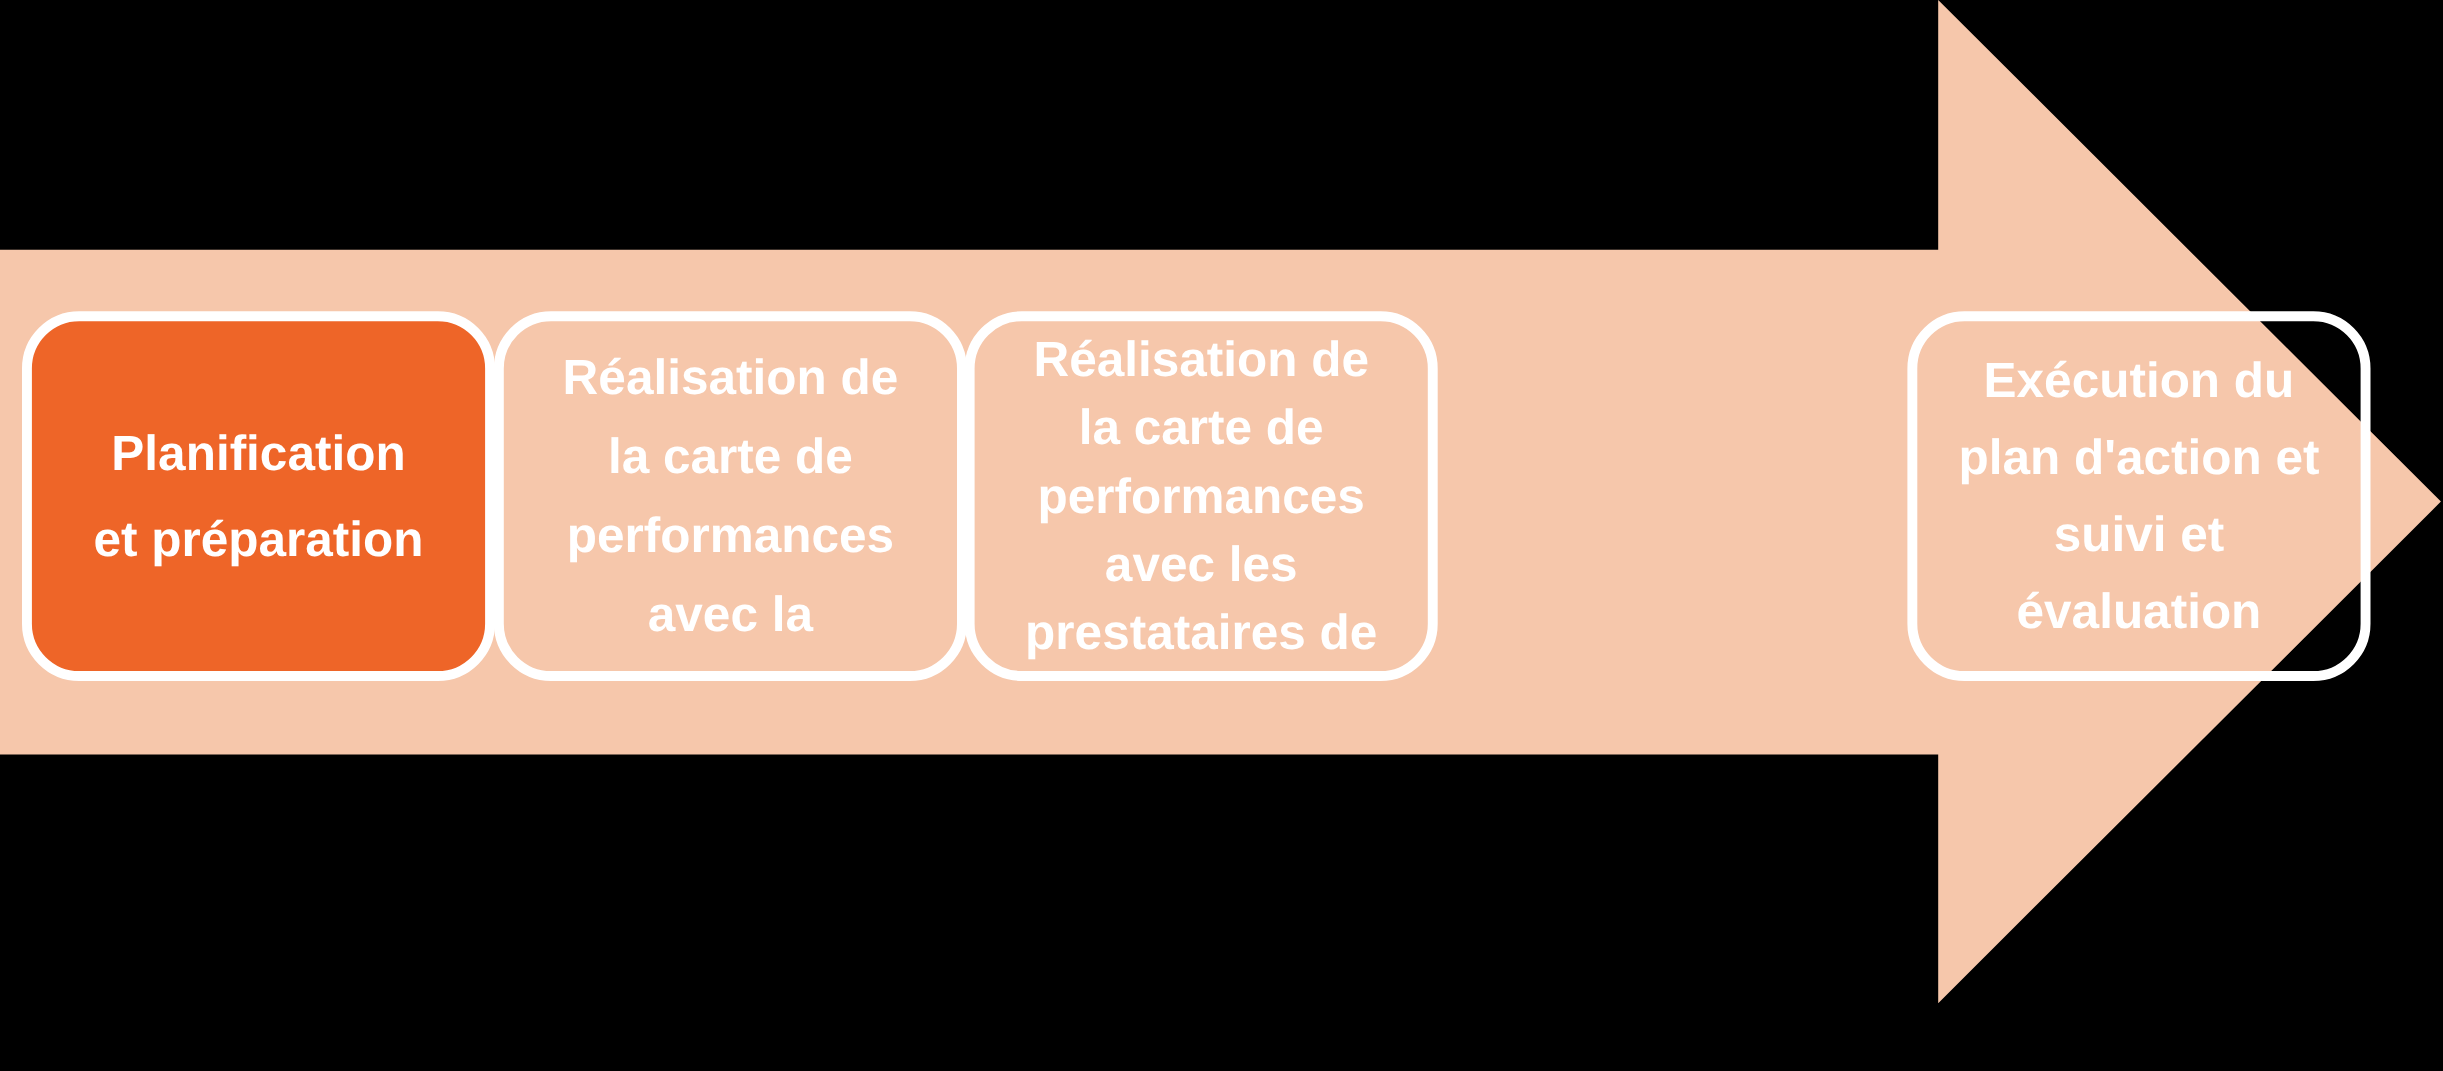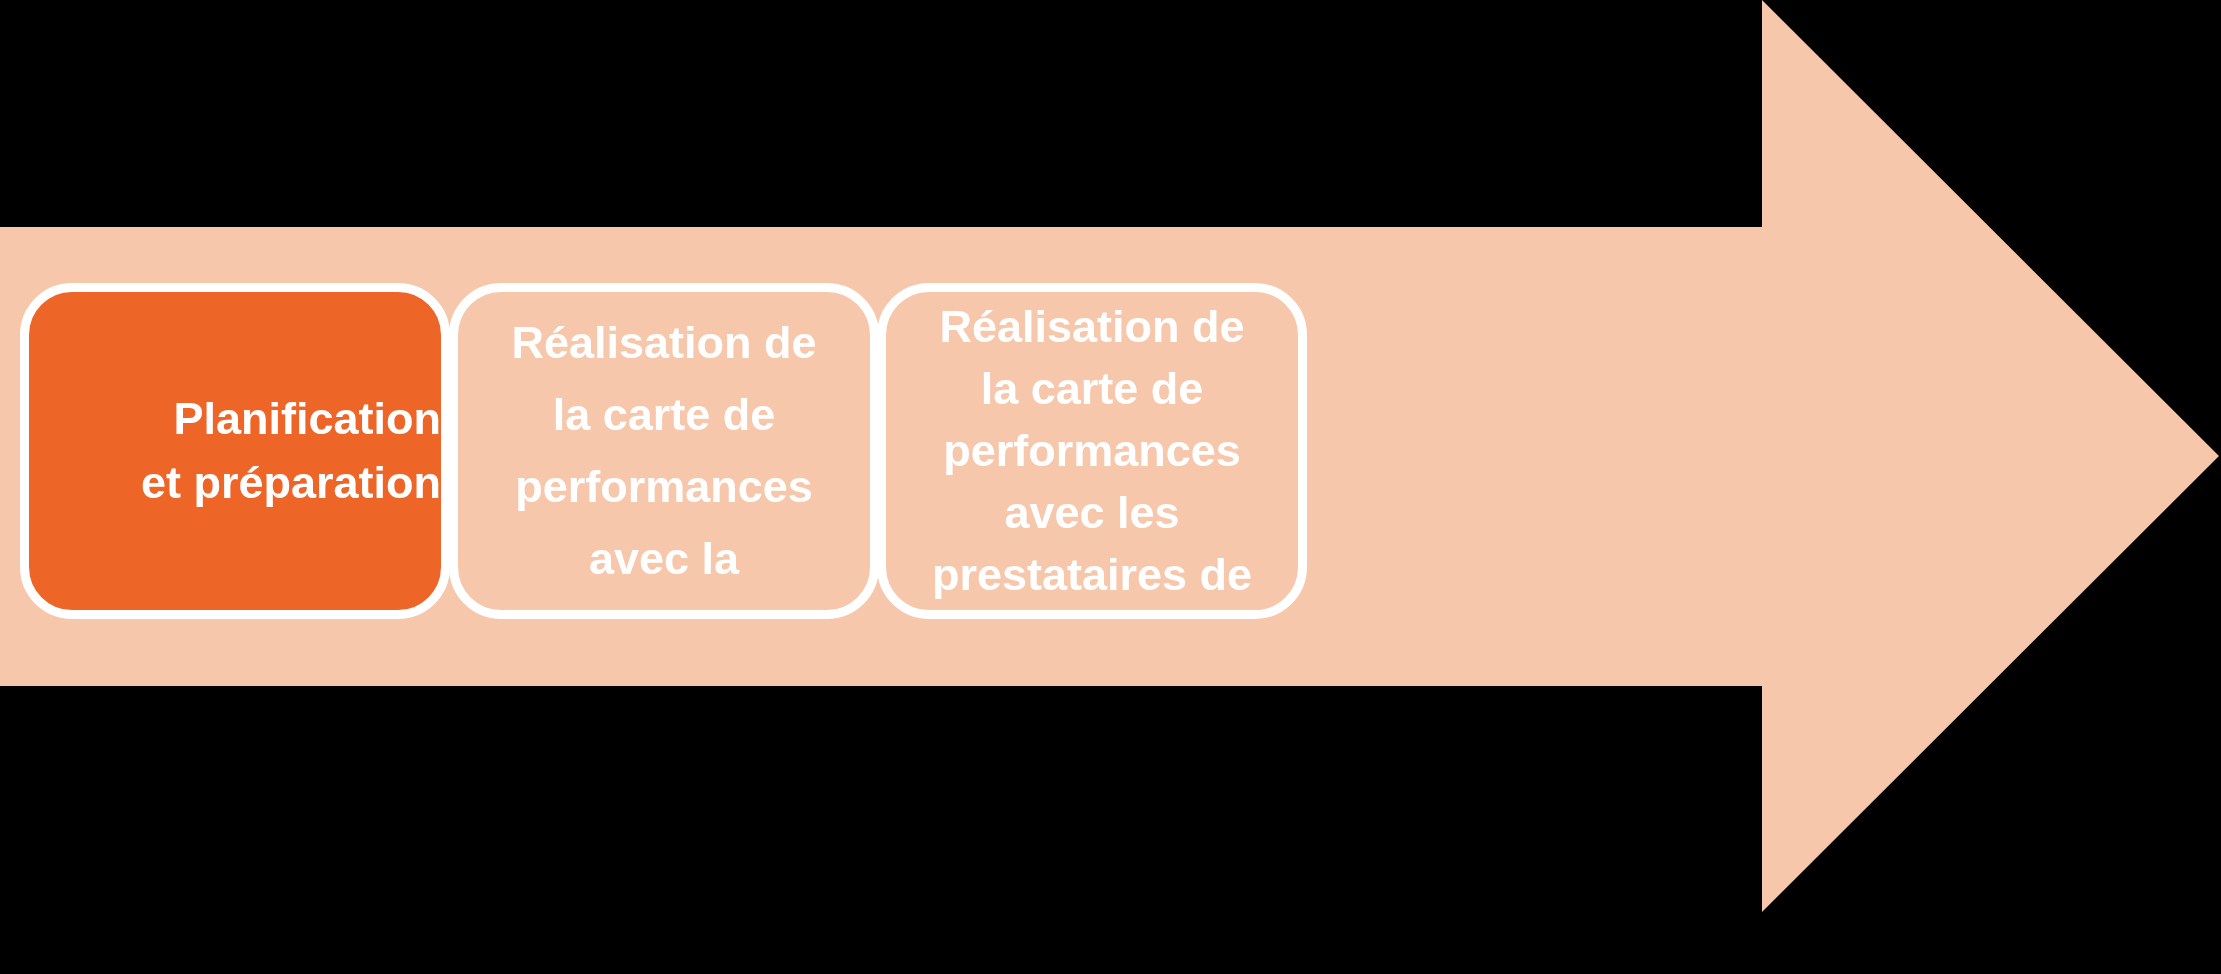--- a/index.html
+++ b/index.html
@@ -49,21 +49,21 @@
     color: var(--text, #FFFFFF);
     font-size: 45px;
     font-weight: 700;
     letter-spacing: 0px;
   }
   .step-1 { left: 20px;   width: 430px; }
   .step-2 { left: 449px;  width: 430px; }
   .step-3 { left: 877px;  width: 430px; }
   .step-4 { left: 1306px; width: 430px; }
   .step-5 { left: 1734px; width: 421px; }
-  .lh-1 { line-height: 64px; text-align: right; }
+  .lh-1 { line-height: 78px; }
   .lh-2 { line-height: 72px; }
   .lh-3 { line-height: 62px; }
   .lh-4 { line-height: 70px; }
   .lh-5 { line-height: 70px; }
 </style>
 </head>
 <body>
 
 <div class="canvas" style="--bg: #000000; --peach: #F6C7AB; --orange: #EE6528; --border: #FFFFFF; --text: #FFFFFF;">
 
@@ -85,14 +85,20 @@
 
   <div class="step step-3">
     <span class="step-label lh-3">Réalisation de
 la carte de
 performances
 avec les
 prestataires de</span>
   </div>
 
 
+  <div class="step step-5">
+    <span class="step-label lh-5">Exécution du
+plan d'action et
+suivi et
+évaluation</span>
+  </div>
 
 </div>
 
 </body></html>

